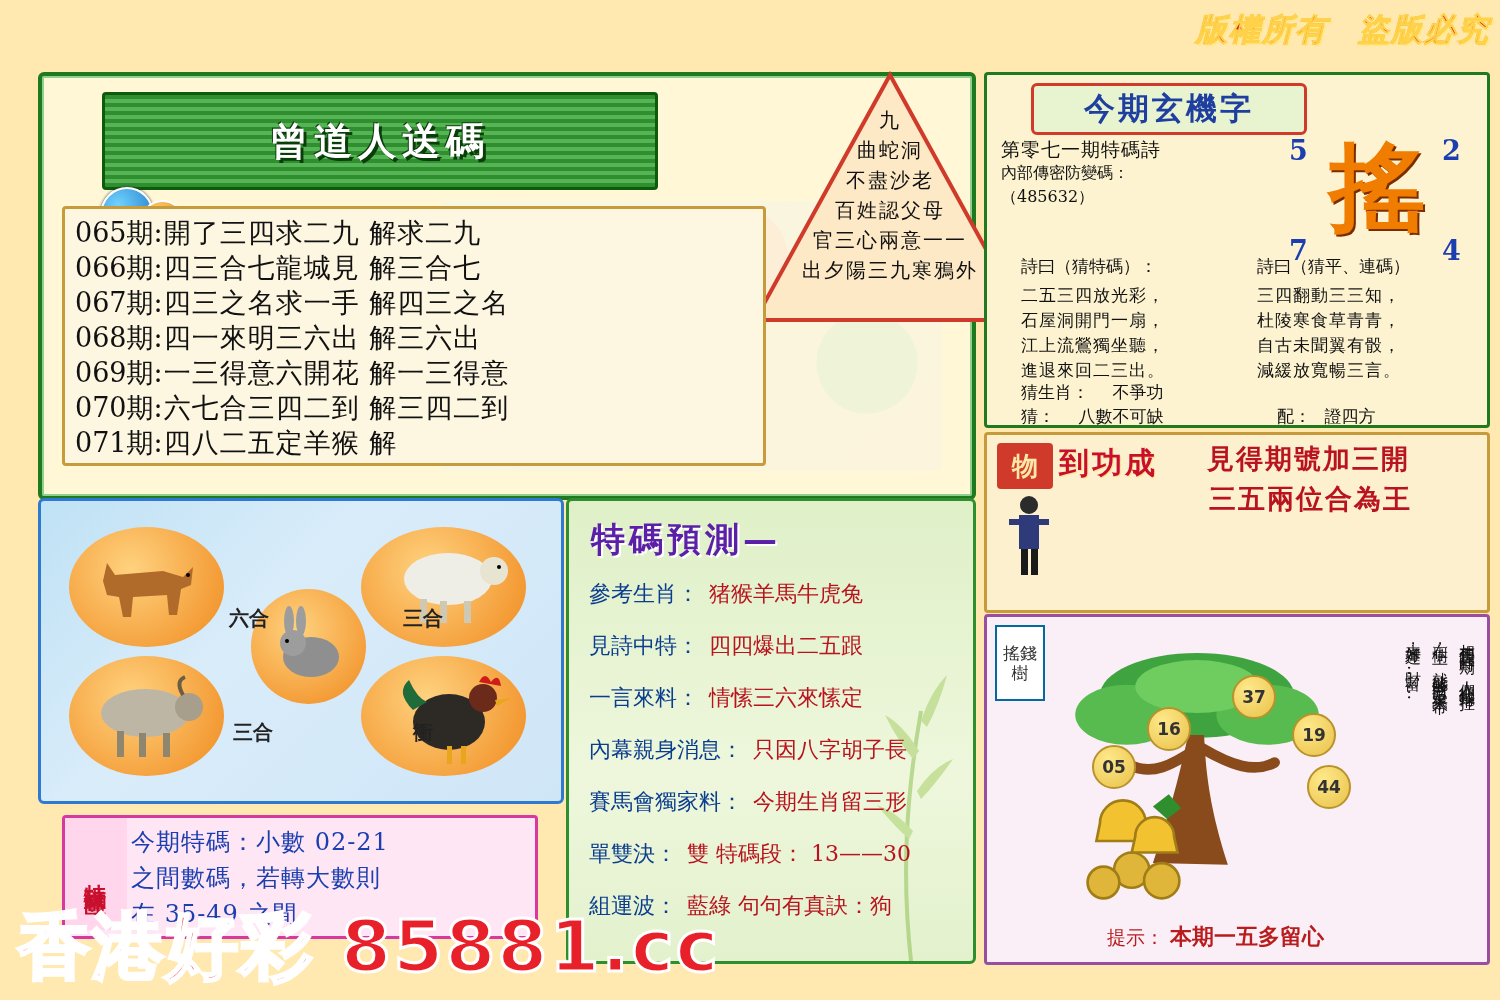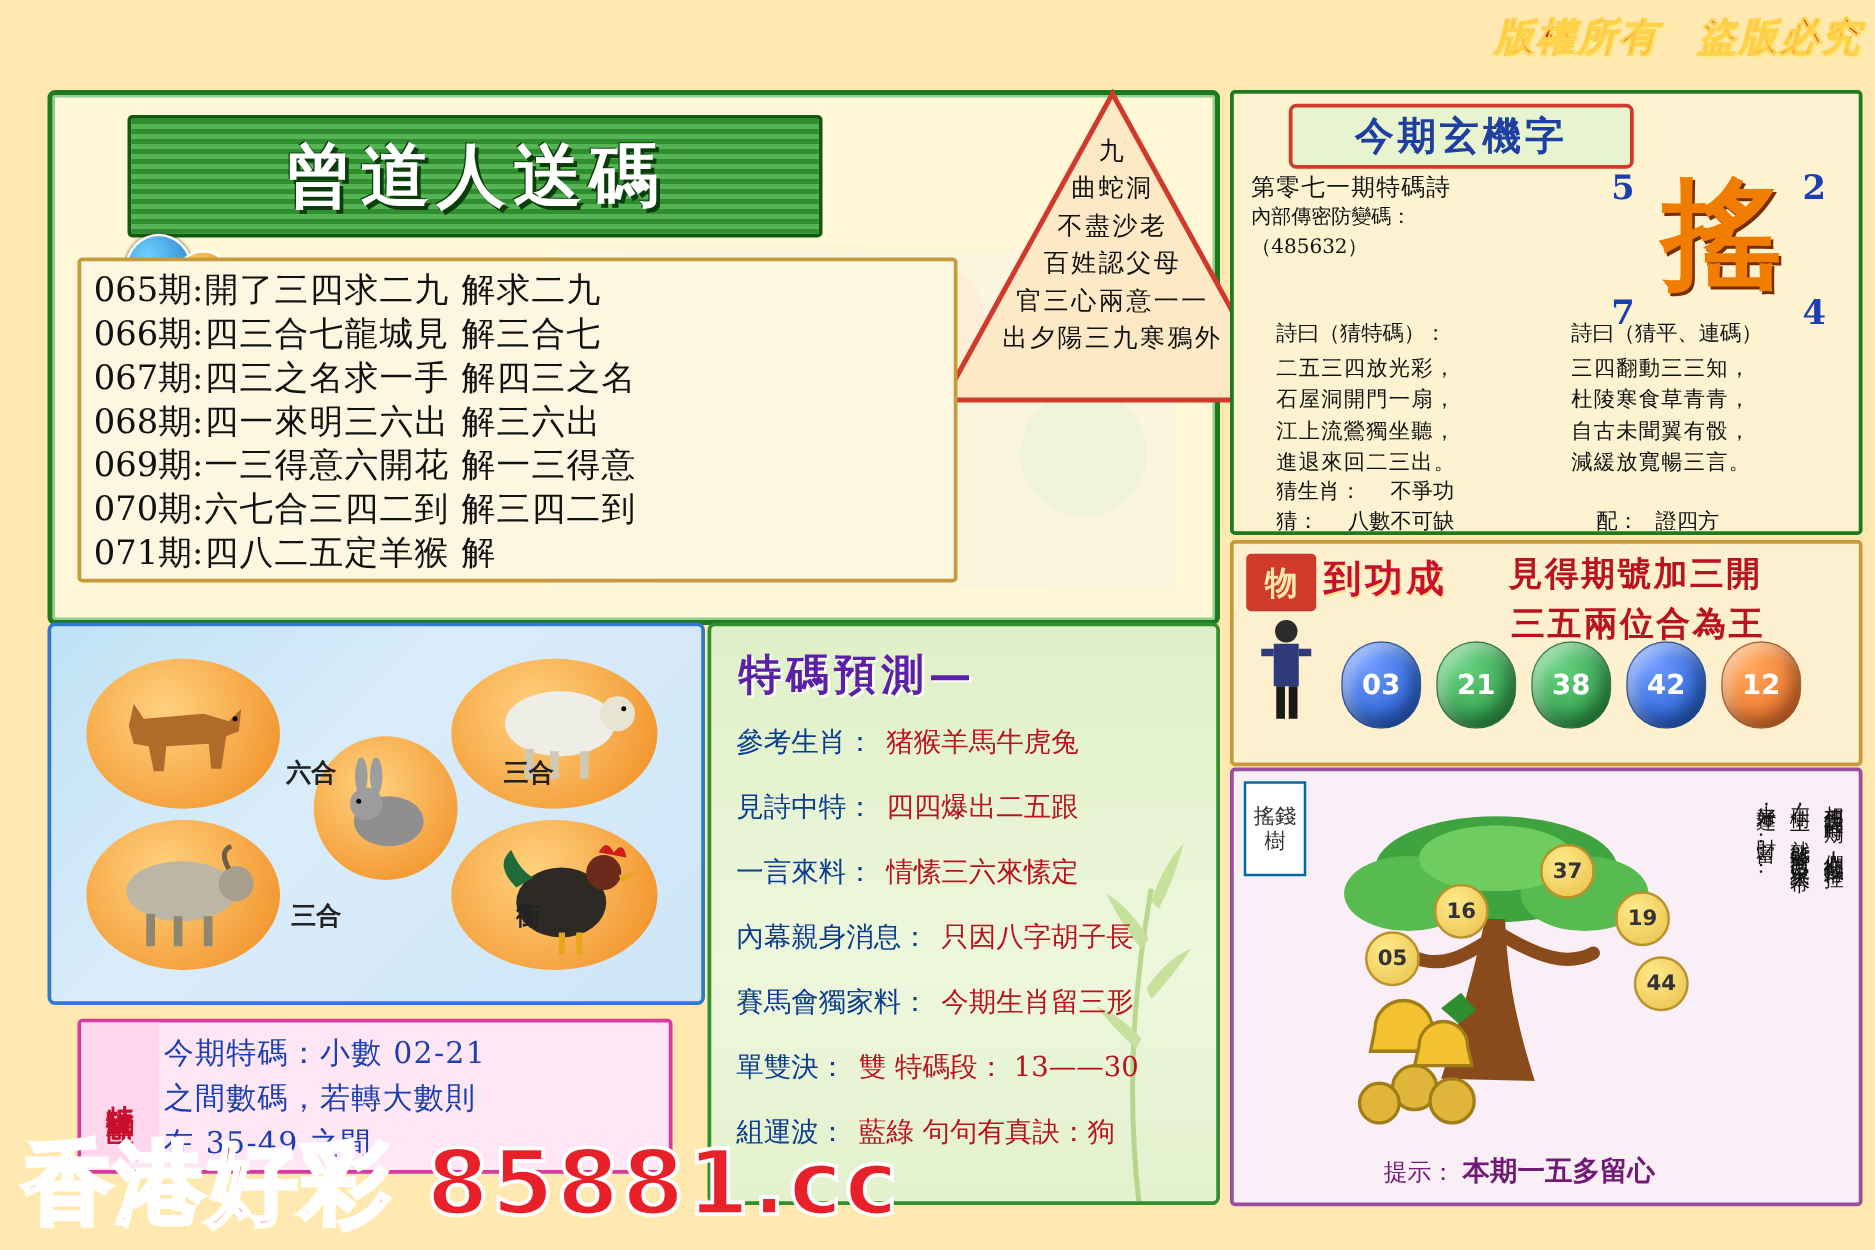--- a/index.html
+++ b/index.html
@@ -28,21 +28,21 @@
     box-shadow:inset 0 0 0 2px #8fd08f;
   }
   .titlebanner{
     position:absolute;left:60px;top:16px;width:550px;height:92px;
     background:repeating-linear-gradient(0deg,#2f8f2f 0 4px,#56b356 4px 8px);
     border:3px solid #0e5b0e;border-radius:4px;
     display:flex;align-items:center;justify-content:center;
   }
   .titlebanner .tt{
     font-family:"DejaVu Serif","Liberation Serif",serif;
-    font-size:55px;font-weight:bold;color:#ffffff;letter-spacing:6px;
+    font-size:38px;font-weight:bold;color:#ffffff;letter-spacing:6px;
     text-shadow:3px 3px 0 #0b3d0b, -1px -1px 0 #0b3d0b;
   }
   .hk-badge{
     position:absolute;left:58px;top:108px;width:108px;height:62px;
     display:flex;align-items:center;
   }
   .hk-ball{width:52px;height:52px;border-radius:50%;background:radial-gradient(circle at 32% 30%,#6fd2ff,#1b6fbf);
     display:flex;align-items:center;justify-content:center;color:#fff;font-size:17px;font-weight:bold;
     font-family:"DejaVu Serif","Liberation Serif",serif;border:2px solid #fff;box-shadow:0 0 3px #333;}
   .hk-ball2{width:42px;height:42px;border-radius:50%;margin-left:-14px;margin-top:16px;
@@ -157,21 +157,21 @@
   }
   .treebox .sidetext{
     position:absolute;right:10px;top:14px;width:145px;height:260px;
     display:flex;flex-direction:row-reverse;gap:6px;
   }
   .treebox .sidetext div{
     writing-mode:vertical-rl;font-family:"DejaVu Serif","Liberation Serif",serif;
     font-size:16px;letter-spacing:3px;color:#111;
   }
   .treebox .hint{
-    position:absolute;left:120px;bottom:10px;font-family:"DejaVu Serif","Liberation Serif",serif;font-size:19px;color:#701a75;
+    position:absolute;left:120px;bottom:10px;font-family:"DejaVu Serif","Liberation Serif",serif;font-size:19px;color:#b91c1c;
   }
   .treebox .hint b{font-size:22px;}
   .tnum{position:absolute;width:40px;height:40px;border-radius:50%;
     display:flex;align-items:center;justify-content:center;font-size:17px;font-weight:bold;color:#333;
     border:2px solid #b9922b;background:radial-gradient(circle at 35% 30%,#ffe98a,#e8c14a);
     font-family:"DejaVu Sans","Liberation Sans",sans-serif;}
 
   
   .animalbox{
     position:absolute;left:38px;top:498px;width:520px;height:300px;
@@ -353,27 +353,20 @@
 
     <svg class="manicon" viewBox="0 0 56 86">
       <circle cx="28" cy="12" r="9" fill="#2b2b2b"></circle>
       <rect x="18" y="22" width="20" height="34" fill="#2f3a7a"></rect>
       <rect x="20" y="56" width="7" height="26" fill="#1a1a1a"></rect>
       <rect x="30" y="56" width="7" height="26" fill="#1a1a1a"></rect>
       <rect x="8" y="26" width="10" height="6" fill="#2f3a7a"></rect>
       <rect x="38" y="26" width="10" height="6" fill="#2f3a7a"></rect>
     </svg>
 
-    <div class="ballrow">
-      <div class="ball" style="background:radial-gradient(circle at 34% 28%,#6f9bff,#1452c7)">03</div>
-      <div class="ball" style="background:radial-gradient(circle at 34% 28%,#68d281,#1f8f3a)">21</div>
-      <div class="ball" style="background:radial-gradient(circle at 34% 28%,#68d281,#1f8f3a)">38</div>
-      <div class="ball" style="background:radial-gradient(circle at 34% 28%,#6f9bff,#1452c7)">42</div>
-      <div class="ball" style="background:radial-gradient(circle at 34% 28%,#ffa85c,#e8651c)">12</div>
-    </div>
   </div>
 
   <div class="treebox">
     <div class="tag">搖錢樹</div>
 
     <svg viewBox="0 0 340 300" style="position:absolute;left:60px;top:14px;width:300px;height:270px">
       <ellipse cx="170" cy="70" rx="110" ry="48" fill="#3fa33f"></ellipse>
       <ellipse cx="90" cy="92" rx="58" ry="34" fill="#57bb4f"></ellipse>
       <ellipse cx="250" cy="92" rx="58" ry="34" fill="#57bb4f"></ellipse>
       <ellipse cx="170" cy="60" rx="70" ry="30" fill="#6fcc5e"></ellipse>

